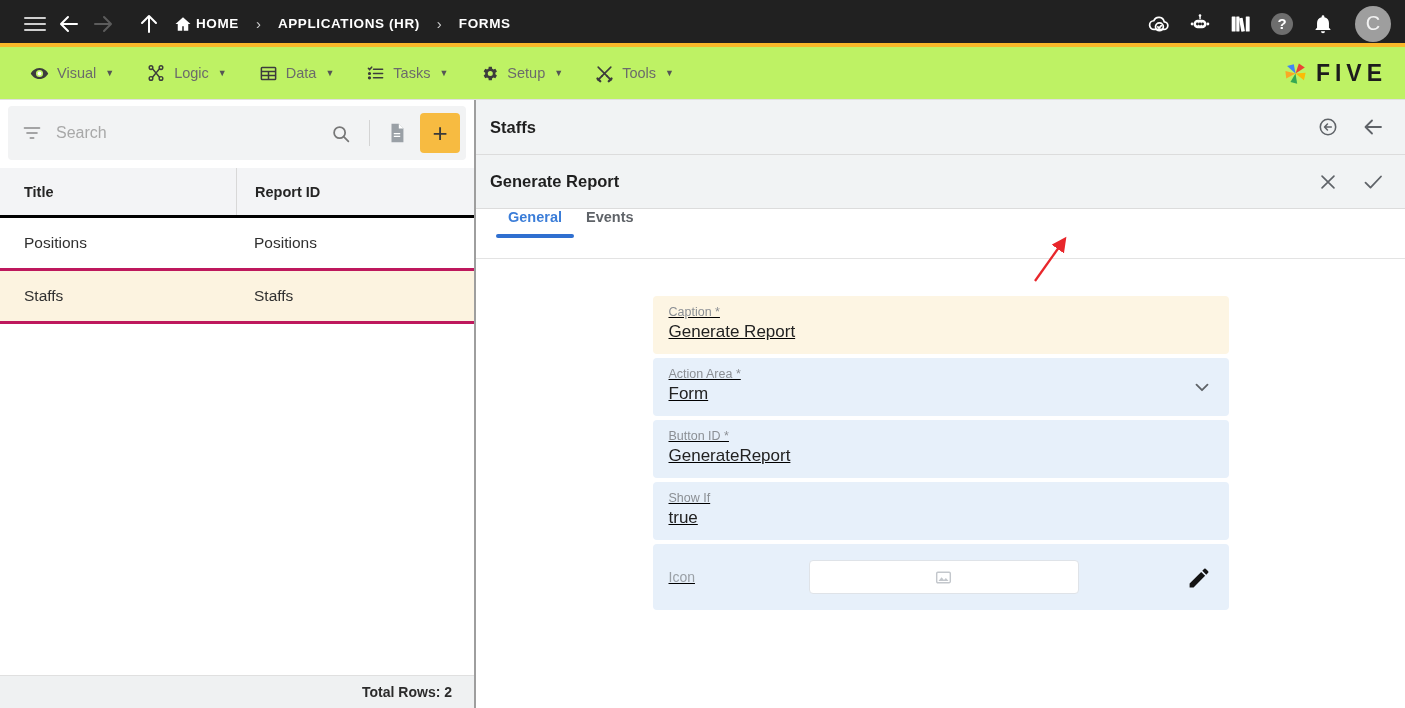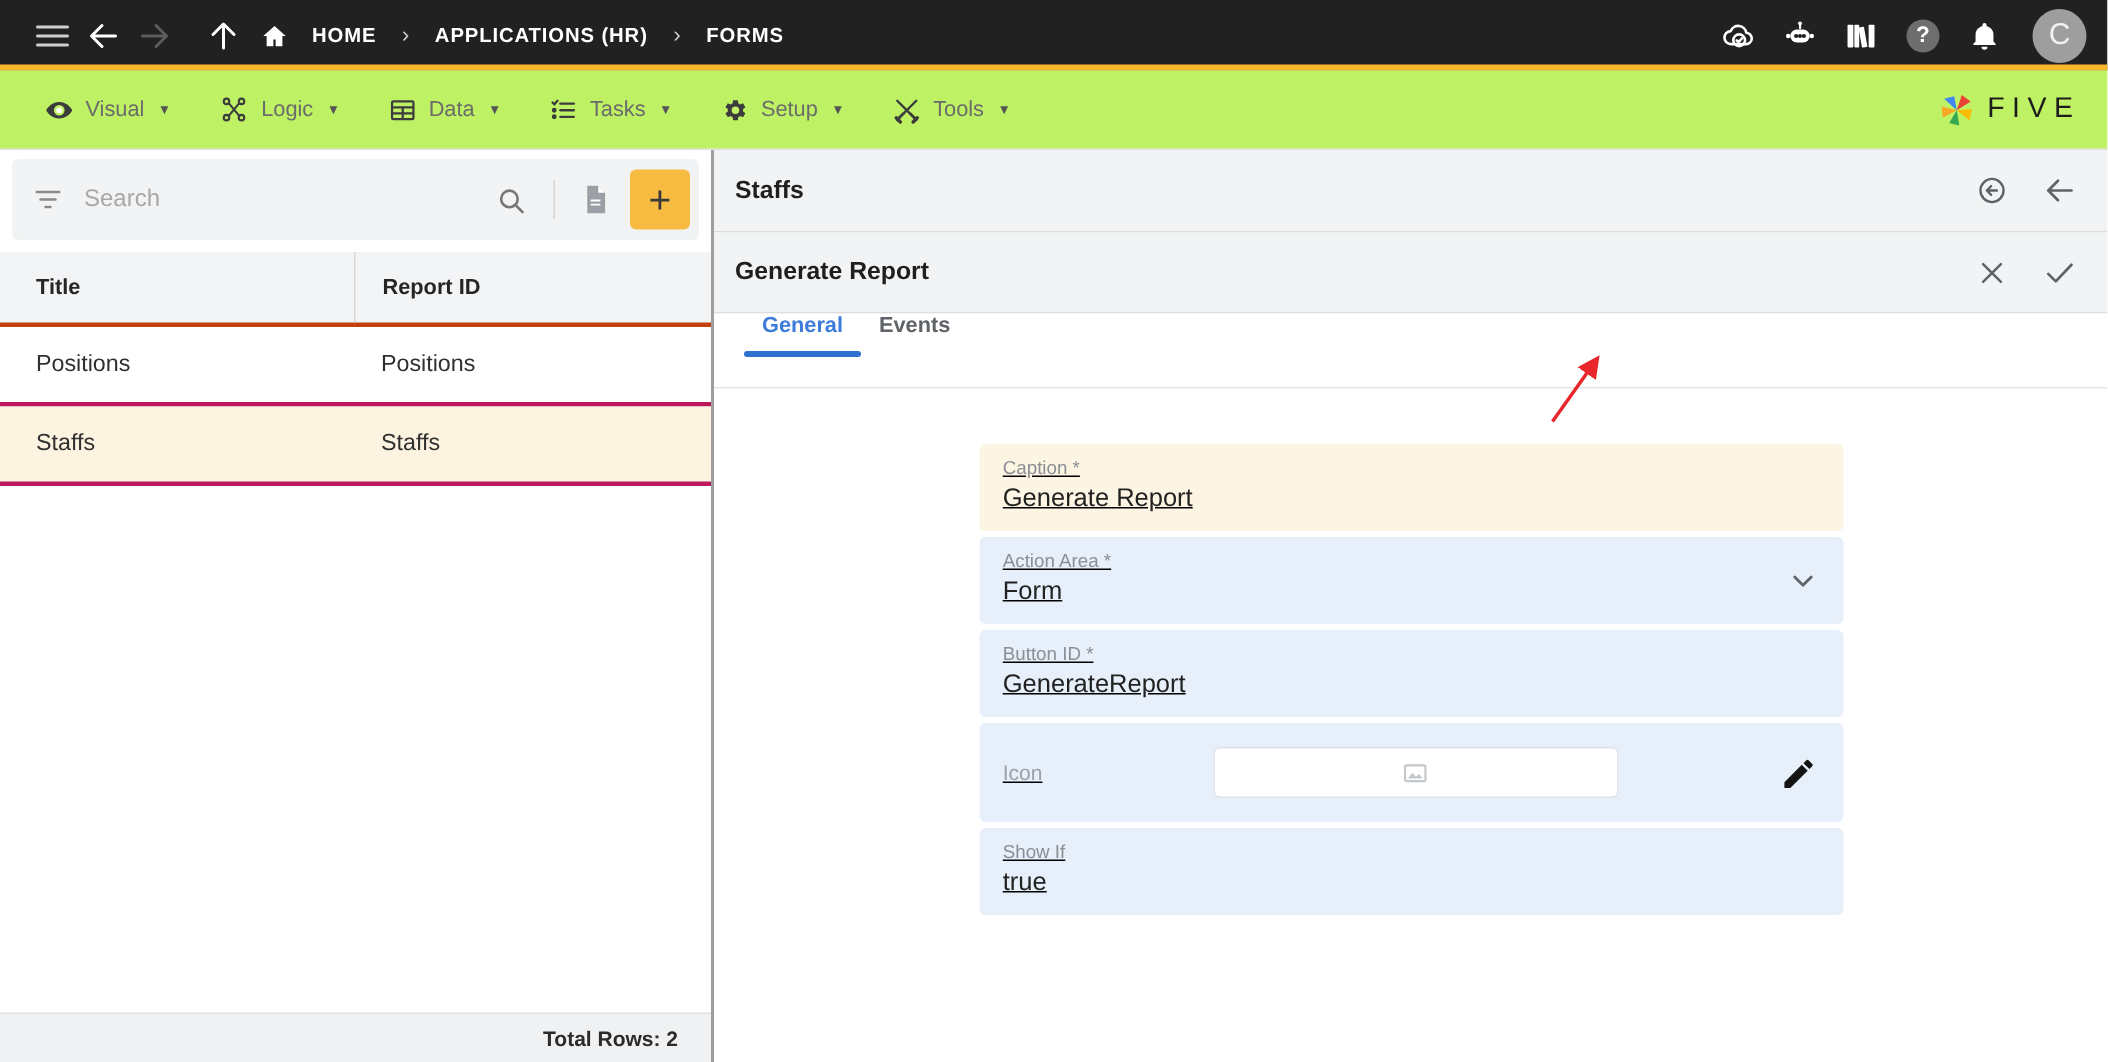--- a/index.html
+++ b/index.html
@@ -29,21 +29,21 @@
   .tb-icon.dim { color: #5c5c5c; }
   .hamburger { width: 22px; }
   .hamburger span {
     display: block; height: 2px; background: #cfcfcf;
     margin: 4px 0; border-radius: 1px;
   }
   .crumbs { display: flex; align-items: center; margin-left: 8px; }
   .crumb {
     color: #ffffff; font-size: 13.5px; font-weight: bold;
     letter-spacing: .6px; display: flex; align-items: center;
-    gap: 16px; white-space: nowrap;
+    gap: 4px; white-space: nowrap;
   }
   .crumb-sep {
     color: #cdcdcd; font-size: 15px; margin: 0 17px;
     font-weight: normal;
   }
   .tb-right { margin-left: auto; display: flex; align-items: center; gap: 11px; }
   .tb-right .tb-icon { width: 30px; height: 30px; }
   .avatar {
     width: 36px; height: 36px; border-radius: 50%;
     background: #9e9e9e; color: #f2f2f2;
@@ -69,22 +69,22 @@
     padding: 6px 16px; color: #6b6b6b; font-size: 14.5px;
     cursor: default; white-space: nowrap;
   }
   .menu-item .mi-icon { color: #3c3c3c; display: flex; align-items: center; }
   .caret { font-size: 9px; color: #555; margin-left: 1px; }
   .brand {
     margin-left: auto; margin-right: 18px;
     display: flex; align-items: center; gap: 7px;
   }
   .brand-text {
-    font-size: 19px; letter-spacing: 5px; color: #1c1c1c;
-    font-weight: 400;
+    font-size: 23px; letter-spacing: 5px; color: #1c1c1c;
+    font-weight: 700;
   }
 
   
   .body { display: flex; height: 608px; background: #fff; }
 
   
   .left {
     width: 476px; border-right: 2px solid #9e9e9e;
     display: flex; flex-direction: column; background: #fff;
   }
@@ -103,21 +103,21 @@
   .vdiv { width: 1px; height: 26px; background: #d4d4d4; margin: 0 8px; }
   .doc-btn { color: #9aa0a6; display: flex; padding: 0 8px; }
   .plus-btn {
     width: 40px; height: 40px; background: #f7bb41; border-radius: 4px;
     display: flex; align-items: center; justify-content: center;
     color: #3a3a3a; font-size: 26px; margin-left: 4px; font-weight: 300;
   }
   .tablehead {
     display: flex; align-items: flex-start; height: 50px;
     margin-top: 8px; background: #f3f4f6;
-    border-bottom: 3px solid #c2410c; padding: 0 0 0 8px;
+    border-bottom: 3px solid #000000; padding: 0 0 0 8px;
   }
   .th {
     font-size: 14.5px; font-weight: bold; color: #252525;
     display: flex; align-items: center; height: 100%;
   }
   .th.c1 { width: 228px; padding-left: 16px; }
   .th.c2 { flex: 1; padding-left: 18px; border-left: 1px solid #d8d8d8; }
   .rows { flex: 1; overflow: hidden; }
   .row {
     display: flex; align-items: center; height: 53px;
@@ -464,34 +464,34 @@
             <path d="M6 9.5l6 6 6-6"></path>
           </svg>
         </span>
       </div>
 
       <div class="field">
         <div class="lbl">Button ID *</div>
         <div class="val">GenerateReport</div>
       </div>
 
+      <div class="field">
+        <div class="lbl">Show If</div>
+        <div class="val">true</div>
+      </div>
+
       <div class="field icon-field">
         <div class="lbl">Icon</div>
         <div class="icon-box">
           <svg width="19" height="19" viewBox="0 0 24 24" fill="none" stroke="#c3c7cc" stroke-width="1.8">
             <rect x="3.4" y="5.4" width="17.2" height="13.2" rx="1.4"></rect>
             <path d="M5.6 16.4l4-4.6 3 3.2 2.4-2.4 3.4 3.8z" fill="#c3c7cc" stroke="none"></path>
           </svg>
         </div>
         <span class="pencil">
           <svg width="27" height="27" viewBox="0 0 24 24" fill="currentColor">
             <path d="M3.2 17.3v3.5h3.5L17 10.5 13.5 7zM19.7 7.8a.93.93 0 0 0 0-1.3l-2.2-2.2a.93.93 0 0 0-1.3 0l-1.7 1.7L18 9.5z"></path>
           </svg>
         </span>
       </div>
-
-      <div class="field">
-        <div class="lbl">Show If</div>
-        <div class="val">true</div>
-      </div>
     </div>
   </div>
 </div>
 
 </body></html>

